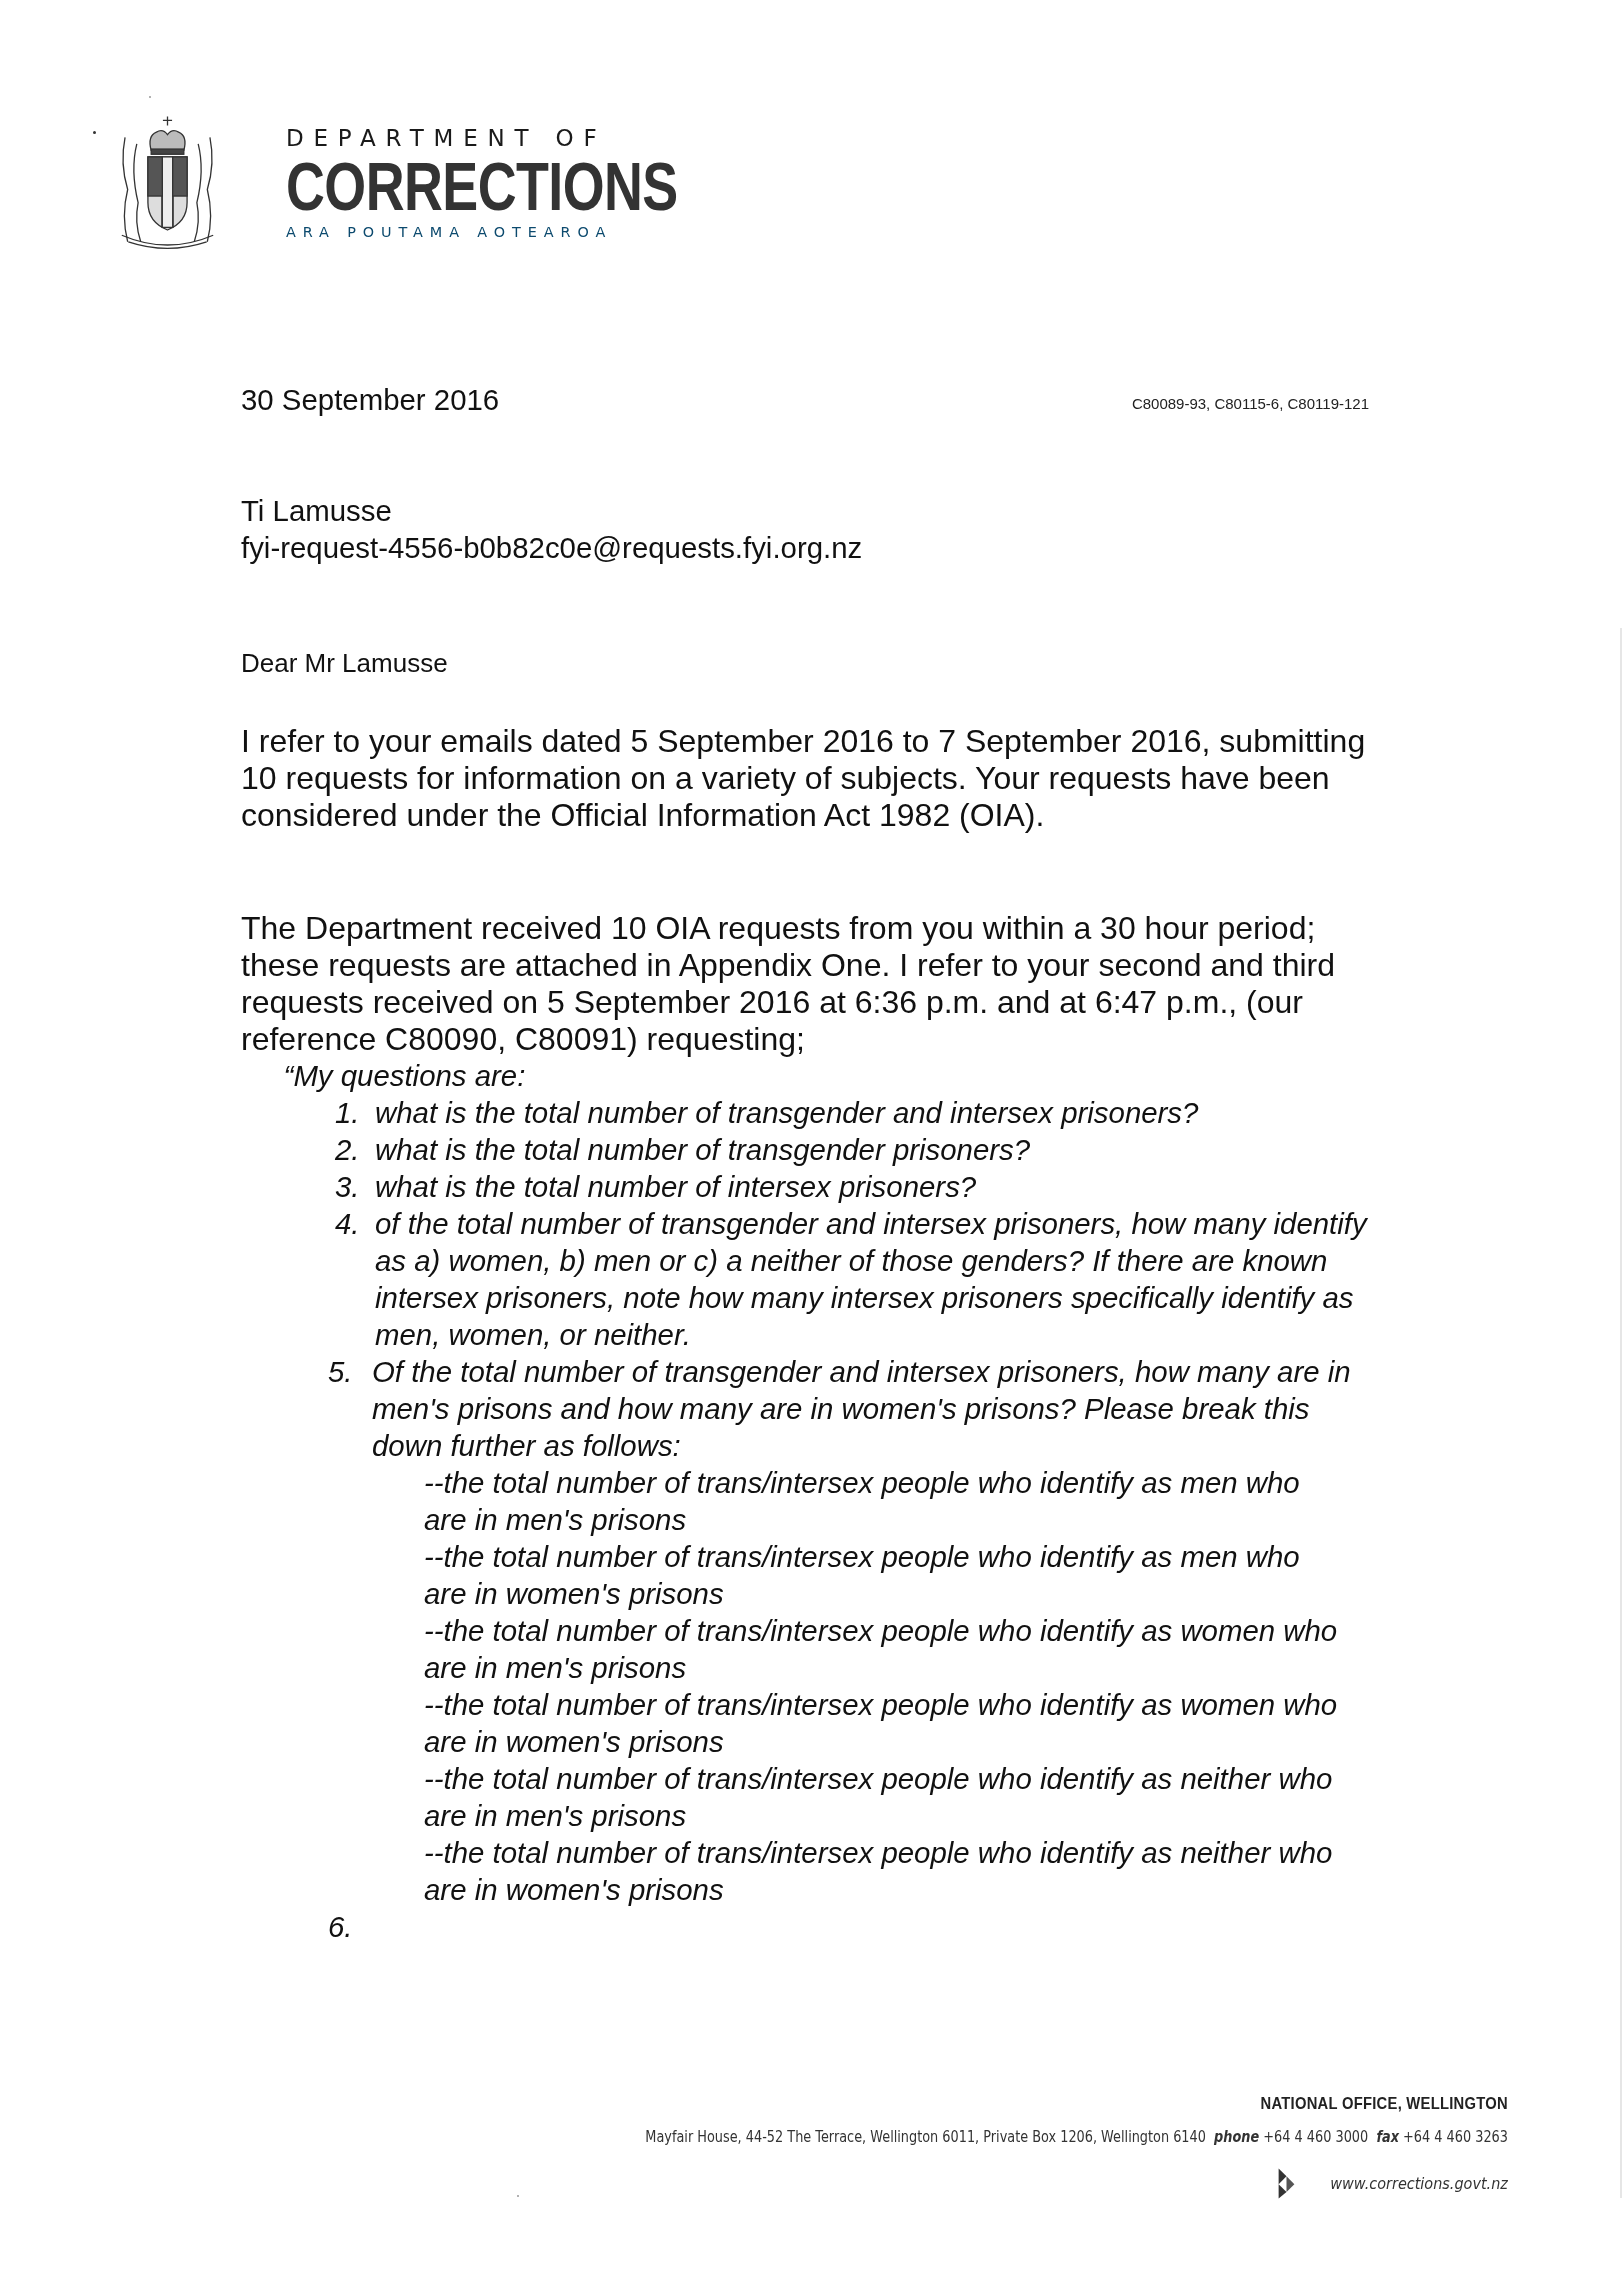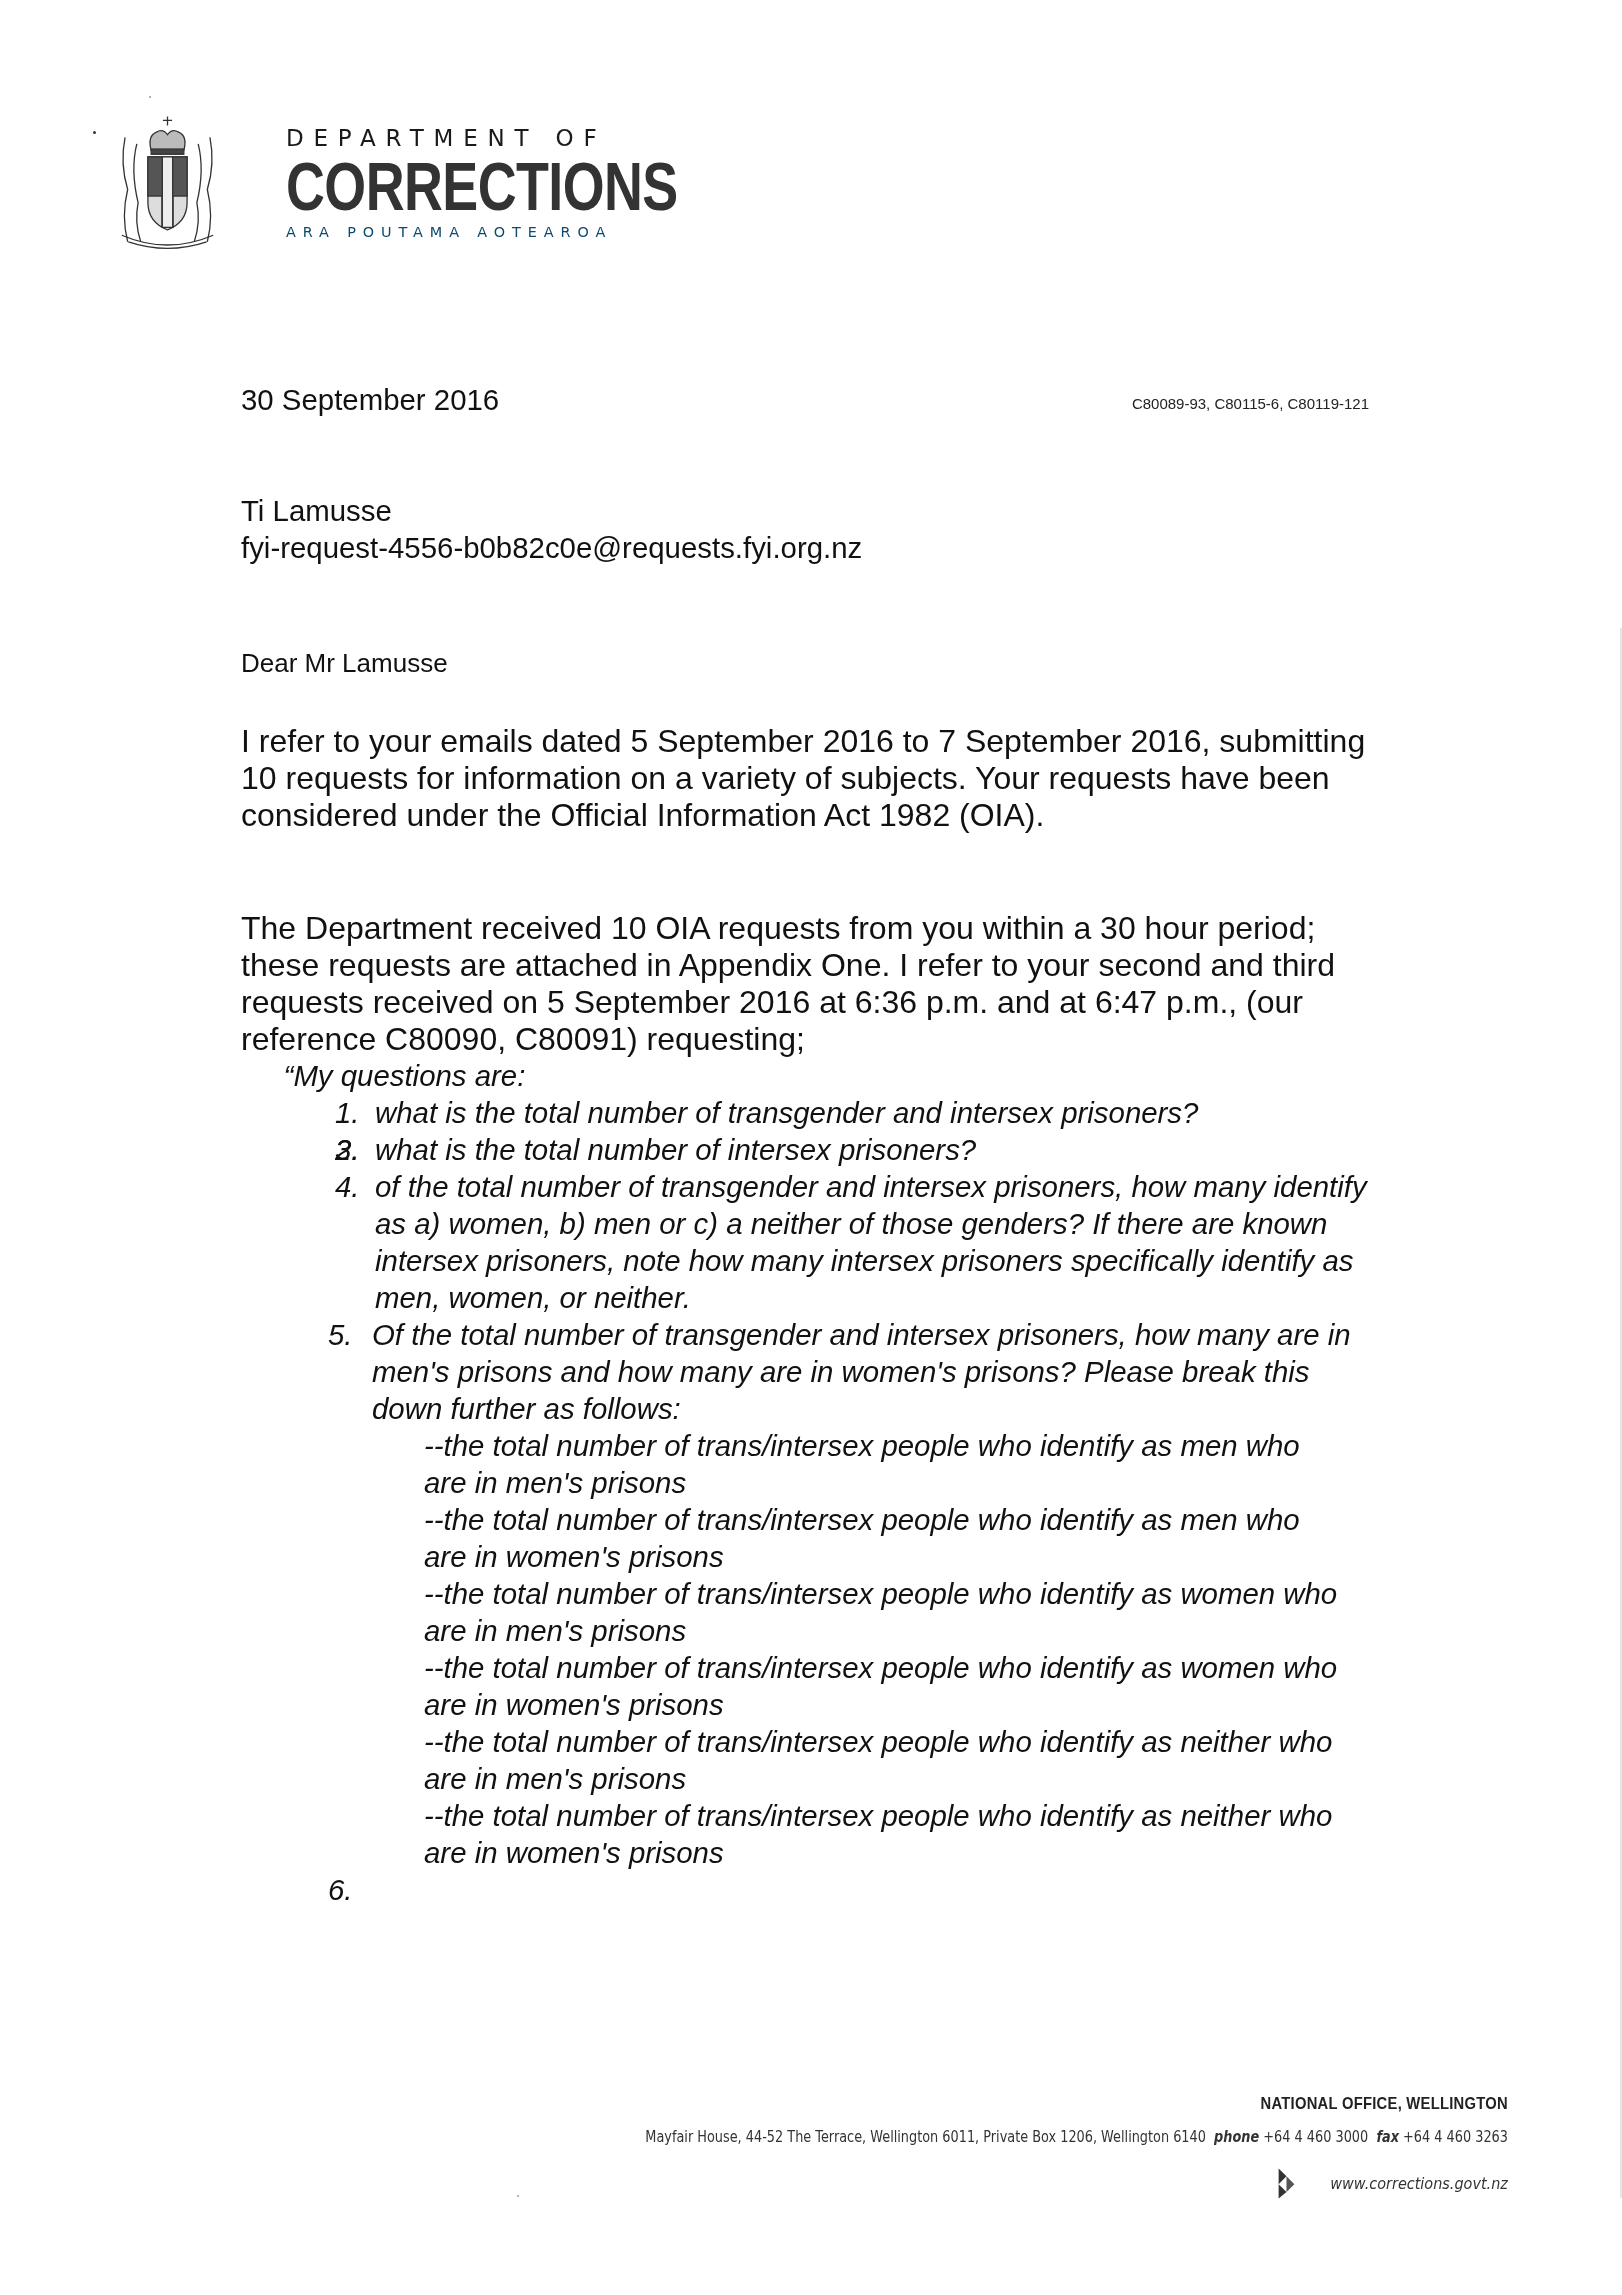--- a/index.html
+++ b/index.html
@@ -112,20 +112,21 @@
 
 <div class="quote">
   <div class="q-intro">“My questions are:</div>
 
   <div class="q-item">
     <span class="q-num">1.</span>
     <span>what is the total number of transgender and intersex prisoners?</span>
   </div>
   <div class="q-item">
     <span class="q-num">2.</span>
+    <span>what is the total number of transgender prisoners?</span>
   </div>
   <div class="q-item">
     <span class="q-num">3.</span>
     <span>what is the total number of intersex prisoners?</span>
   </div>
   <div class="q-item" style="width:1021px">
     <span class="q-num">4.</span>
     <span>of the total number of transgender and intersex prisoners, how many identify as a) women, b) men or c) a neither of those genders? If there are known intersex prisoners, note how many intersex prisoners specifically identify as men, women, or neither.</span>
   </div>
   <div class="q-item narrow" style="width:1008px">

